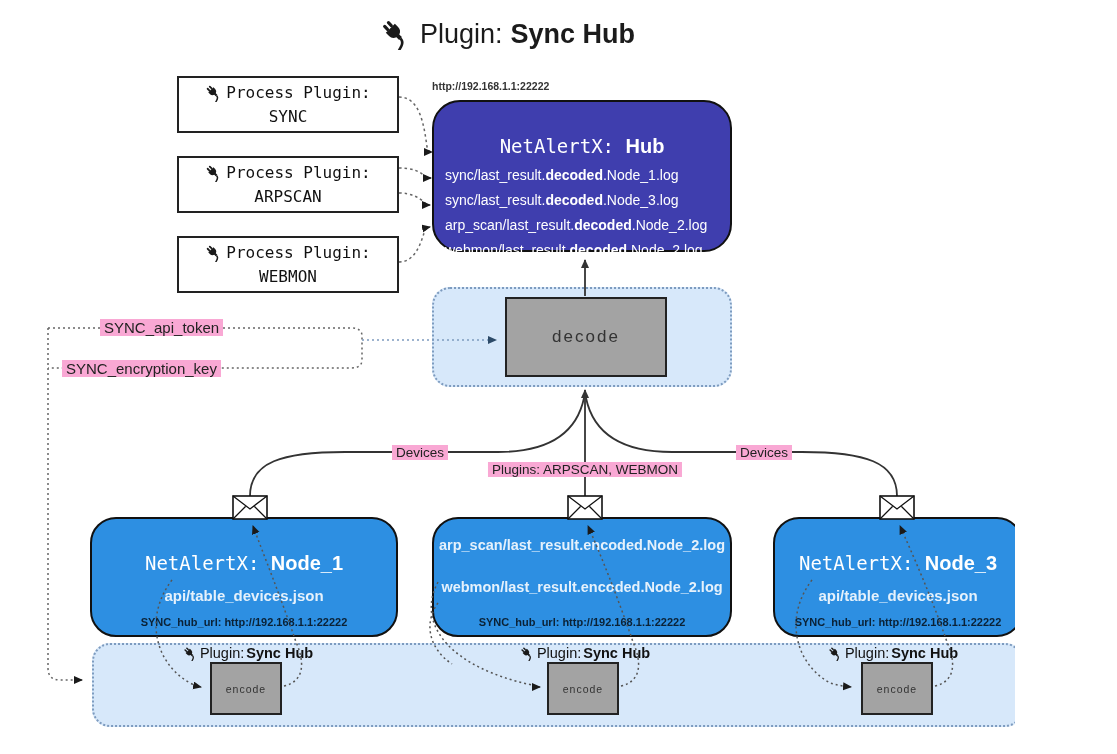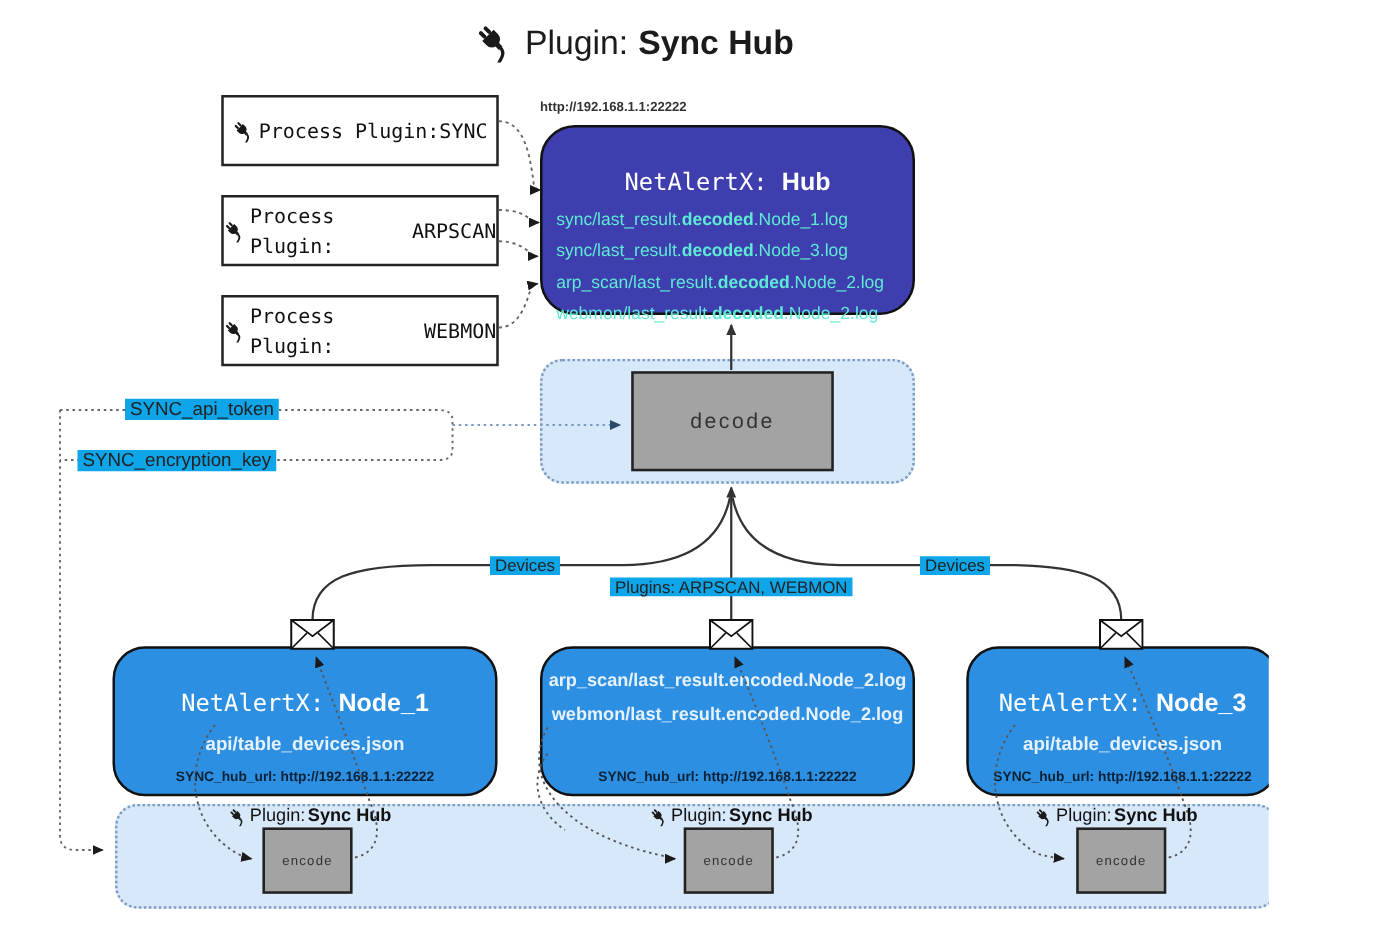--- a/index.html
+++ b/index.html
@@ -11,43 +11,43 @@
   .abs { position:absolute; }
   .z1 { z-index:1; } .z2 { z-index:2; } .z3 { z-index:3; }
 
   
   .title { left:0; top:18px; width:100%; display:flex; align-items:center; justify-content:center; gap:8px;
            font-size:27px; color:#1b1b1b; }
   .title .bold { font-weight:bold; }
 
   
   .pp-box { left:177px; width:222px; height:57px; background:#fff; border:2px solid #222;
-            display:flex; flex-direction:row; align-items:center; justify-content:center;
+            display:flex; flex-direction:column; align-items:center; justify-content:center;
             font-family:"DejaVu Sans Mono", monospace; font-size:16px; color:#111; line-height:24px; }
   .pp-line1 { display:flex; align-items:center; gap:3px; }
 
   
   .hub { left:432px; top:100px; width:300px; height:152px; background:#3f3eae; border:2px solid #111;
          border-radius:28px; color:#fff; padding-top:9px; }
   .hub-title, .node-title { text-align:center; font-family:"DejaVu Sans Mono", monospace; font-size:19px;margin-top:24px; }
   .hub-title .bold, .node-title .bold { font-family:"Liberation Sans", sans-serif; font-weight:bold; font-size:20px; }
   .hub-files { margin-top:5px; padding-left:11px; }
-  .hub-file { font-size:14px; line-height:25px; white-space:nowrap; color:#5eead4; }
+  .hub-file { font-size:14px; line-height:25px; white-space:nowrap; color:#ffffff; }
   .hub-file .b { font-weight:bold; }
   .hub-url { left:432px; top:80px; width:300px; text-align:left; font-size:10.5px; font-weight:600; color:#333; }
 
   
   .panel { background:#d7e8fa; border:2px dotted #7d9bbf; border-radius:18px; }
   .proc-box { background:#a3a3a3; border:2px solid #222; display:flex; align-items:center; justify-content:center;
               font-family:Liberation Sans, sans-serif; color:#333; }
   .decode-box { left:505px; top:297px; width:162px; height:80px; font-size:17px; letter-spacing:2px; }
   .encode-box { width:72px; height:53px; font-size:10.5px; letter-spacing:1px; }
 
   
-  .lbl { background:#0ea5e9; padding:0 4px; white-space:nowrap; }
+  .lbl { background:#f9a8d4; padding:0 4px; white-space:nowrap; }
   .secret-lbl { font-size:15px; color:#222; }
   .edge-lbl { font-size:13.5px; color:#222; transform:translateX(-50%); }
 
   
   .node { top:517px; height:120px; background:#2d8fe2; border:2px solid #111; border-radius:26px;
           color:#fff; padding-top:9px; }
   .node-file { text-align:center; color:rgba(255,255,255,.88); font-size:15px; margin-top:12px; white-space:nowrap;font-weight:bold; }
   .node-file.sm { font-size:14.5px; margin-top:4px; line-height:26px; }
   .node-url { position:absolute; left:0; bottom:7px; width:100%; text-align:center;
               font-size:11px; font-weight:600; color:#0b2236; }
@@ -142,21 +142,21 @@
 
   <div class="abs node z1" style="left:90px; width:308px;">
     <div class="node-title">
       <span>NetAlertX: </span><span class="bold">Node_1</span>
     </div>
     <div class="node-file">api/table_devices.json</div>
     <div class="node-url">SYNC_hub_url: http://192.168.1.1:22222</div>
   </div>
   <div class="abs node z1" style="left:432px; width:300px;">
     <div class="node-file sm">arp_scan/last_result.encoded.Node_2.log</div>
-    <div class="node-file sm" style="margin-top:1px;">webmon/last_result.encoded.Node_2.log</div>
+    <div class="node-file sm" style="margin-top:16px;">webmon/last_result.encoded.Node_2.log</div>
     <div class="node-url">SYNC_hub_url: http://192.168.1.1:22222</div>
   </div>
   <div class="abs node z1" style="left:773px; width:250px;">
     <div class="node-title">
       <span>NetAlertX: </span><span class="bold">Node_3</span>
     </div>
     <div class="node-file">api/table_devices.json</div>
     <div class="node-url">SYNC_hub_url: http://192.168.1.1:22222</div>
   </div>
 

